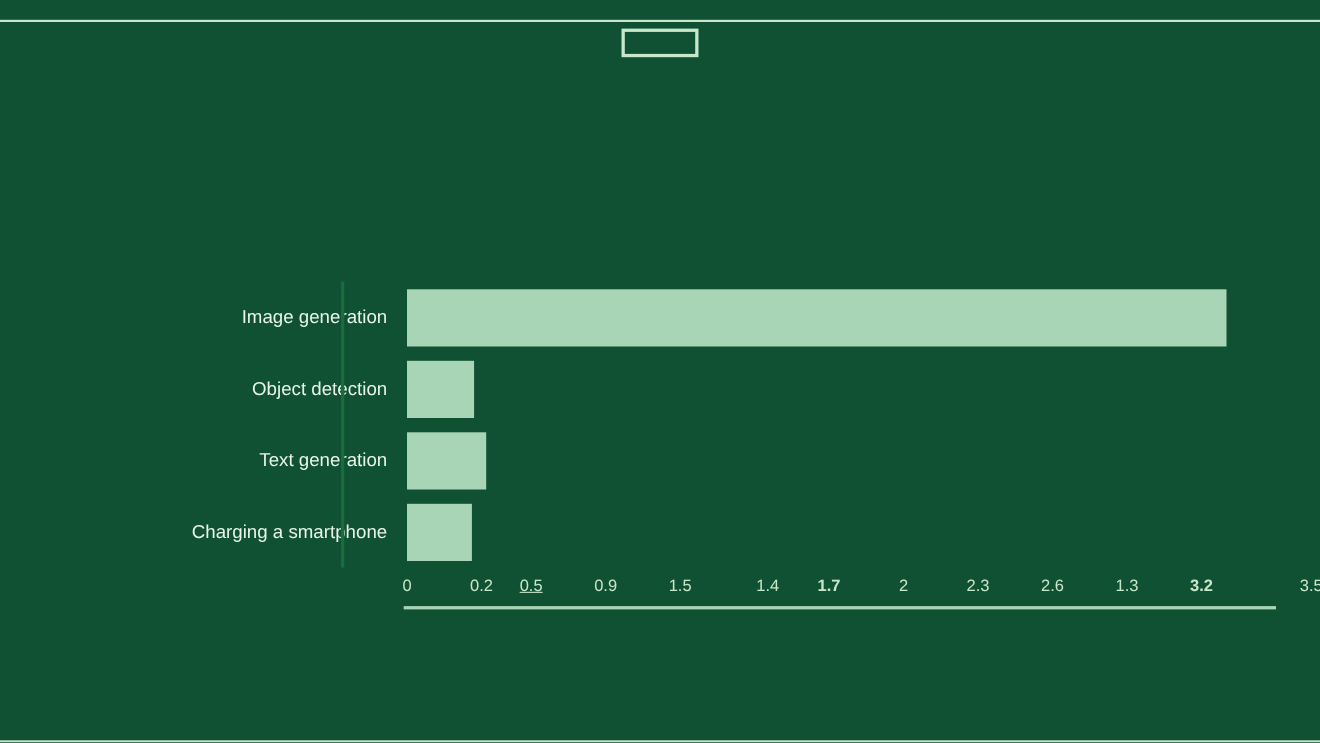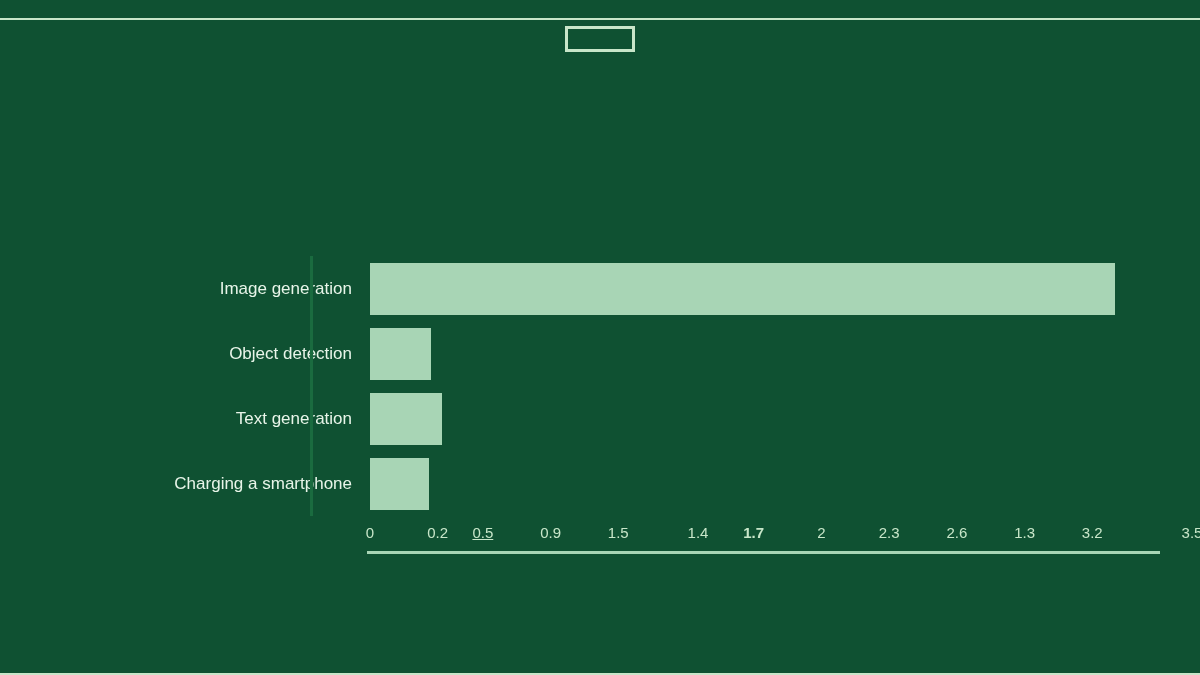--- a/index.html
+++ b/index.html
@@ -226,20 +226,20 @@
           <div class="x-tick" style="left: 8.57143%;">0.2</div>
           <div class="x-tick" style="left: 14.2857%; text-decoration: underline;">0.5</div>
           <div class="x-tick" style="left: 22.8571%;">0.9</div>
           <div class="x-tick" style="left: 31.4286%;">1.5</div>
           <div class="x-tick" style="left: 40%; margin-left: 12px;">1.4</div>
           <div class="x-tick" style="left: 48.5714%; font-weight: bold;">1.7</div>
           <div class="x-tick" style="left: 57.1429%;">2</div>
           <div class="x-tick" style="left: 65.7143%;">2.3</div>
           <div class="x-tick" style="left: 74.2857%;">2.6</div>
           <div class="x-tick" style="left: 82.8571%;">1.3</div>
-          <div class="x-tick" style="left: 91.4286%;">3.2</div>
+          <div class="x-tick" style="left: 91.4286%; font-weight: bold;">3.2</div>
           <div class="x-tick" style="left: 100%; margin-left: 32px;">3.5</div>
         </div>
     </div>
   </div>
 </div>
 
 <div class="bottom-border"></div>
 
 </body></html>

